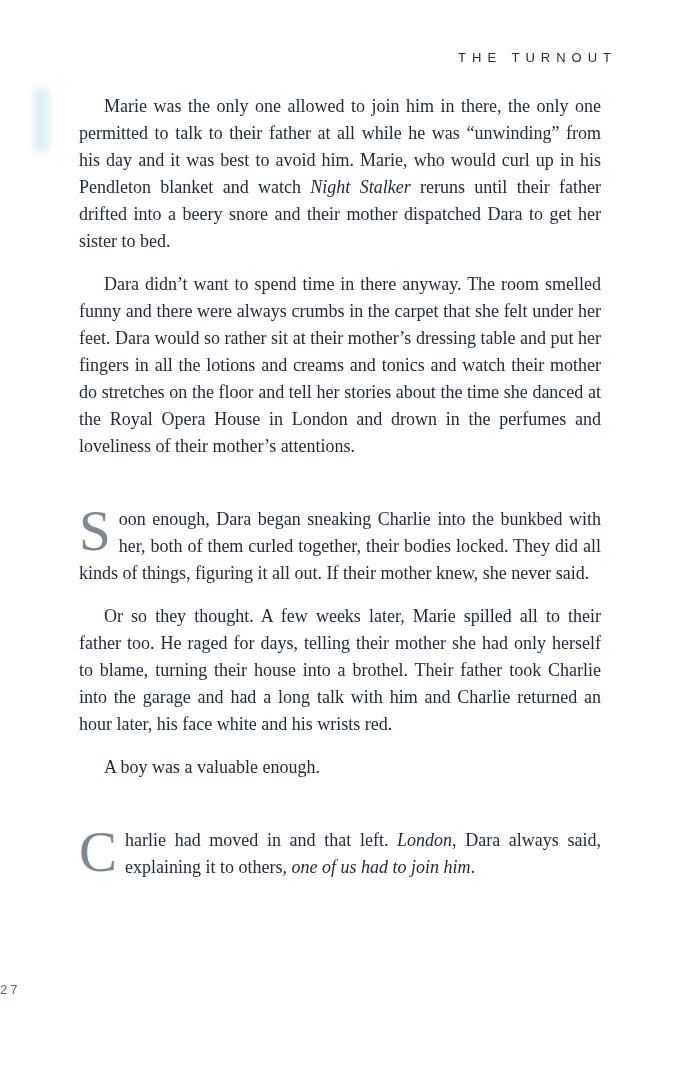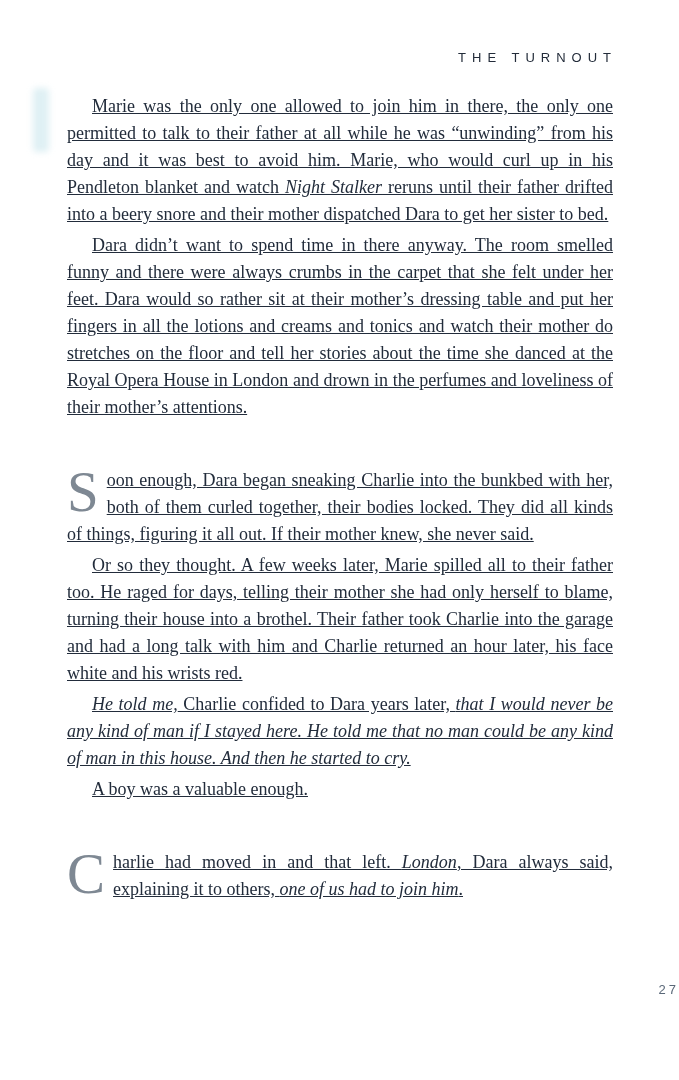--- a/index.html
+++ b/index.html
@@ -28,40 +28,39 @@
     font-family: "Liberation Sans", sans-serif;
     font-size: 13px;
     font-weight: 400;
     letter-spacing: 6px;
     color: #232c3a;
     margin: 0 0 28px 0;
   }
   .section { margin: 0; }
   .section + .section { margin-top: 46px; }
   p.para {
-    margin: 4px;
+    margin: 16px;
     font-size: 18px;
     line-height: 27px;
     text-align: justify;
-    text-decoration: underline;
   }
   p.para.indent { text-indent: 25px; }
   .dropcap {
     float: left;
     font-size: 57px;
     line-height: 44px;
     padding: 3px 8px 0 0;
     color: #7e8893;
   }
   em { font-style: italic; }
   .page-footer {
     position: absolute;
     left: 0; right: 0;
     top: 982px;
-    text-align: right;
+    text-align: left;
     font-family: "Liberation Sans", sans-serif;
     font-size: 13px;
     letter-spacing: 3px;
     color: #5a6878;
   }
 </style>
 </head>
 <body>
 
 <div class="scan-artifact"></div>
@@ -69,21 +68,20 @@
 <div class="page-inner">
   <div class="running-head">THE TURNOUT</div>
   <div>
       <div class="section">
         <p class="para indent"><span>Marie was the only one allowed to join him in there, the only one permitted to talk to their father at all while he was “unwinding” from his day and it was best to avoid him. Marie, who would curl up in his Pendleton blanket and watch </span><em>Night Stalker</em><span> reruns until their father drifted into a beery snore and their mother dispatched Dara to get her sister to bed.</span></p>
         <p class="para indent"><span>Dara didn’t want to spend time in there anyway. The room smelled funny and there were always crumbs in the carpet that she felt under her feet. Dara would so rather sit at their mother’s dressing table and put her fingers in all the lotions and creams and tonics and watch their mother do stretches on the floor and tell her stories about the time she danced at the Royal Opera House in London and drown in the perfumes and loveliness of their mother’s attentions.</span></p>
       </div>
       <div class="section">
         <p class="para"><span class="dropcap">S</span><span>oon enough, Dara began sneaking Charlie into the bunkbed with her, both of them curled together, their bodies locked. They did all kinds of things, figuring it all out. If their mother knew, she never said.</span></p>
         <p class="para indent"><span>Or so they thought. A few weeks later, Marie spilled all to their father too. He raged for days, telling their mother she had only herself to blame, turning their house into a brothel. Their father took Charlie into the garage and had a long talk with him and Charlie returned an hour later, his face white and his wrists red.</span></p>
-        <p class="para indent"><em>He told me,</em><span> Charlie confided to Dara years later, </span><em>that I would never be any kind of man if I stayed here. He told me that no man could be any kind of man in this house. And then he started to cry.</em></p>
         <p class="para indent"><span>A boy was a valuable enough.</span></p>
       </div>
       <div class="section">
         <p class="para"><span class="dropcap">C</span><span>harlie had moved in and that left. </span><em>London</em><span>, Dara always said, explaining it to others, </span><em>one of us had to join him</em><span>.</span></p>
       </div>
     </div>
 </div>
 
 <div class="page-footer">27</div>
 

